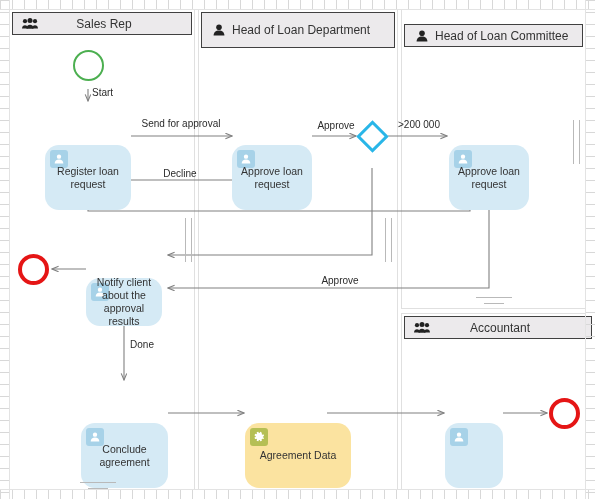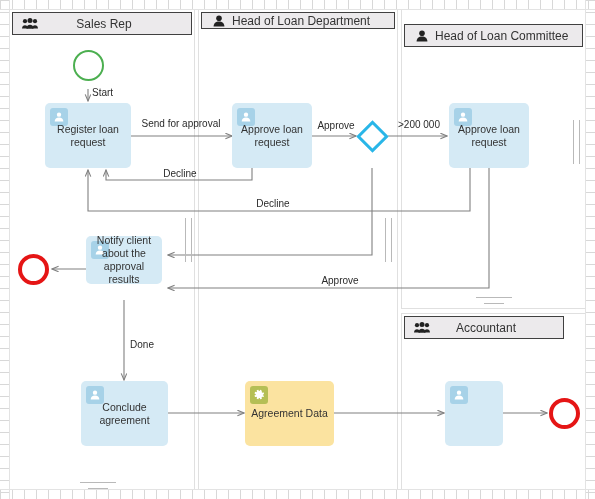--- a/index.html
+++ b/index.html
@@ -44,23 +44,23 @@
 
   
   .grip-v{position:absolute;width:7px;display:flex;justify-content:space-between;}
   .grip-v i{display:block;width:1px;background:#b9b9b9;height:100%;}
   .grip-h{position:absolute;height:7px;display:flex;flex-direction:column;
     justify-content:space-between;}
   .grip-h i{display:block;height:1px;background:#b9b9b9;width:100%;}
   .grip-h i.short{width:58%;margin:0 auto;}
 
   
-  .task{position:absolute;box-sizing:border-box;border-radius:5px;
+  .task{position:absolute;box-sizing:border-box;border-radius:14px;
     background:#d5eaf5;display:flex;align-items:center;justify-content:center;
-    text-align:center;font-size:10.5px;color:#333;line-height:13px;padding:0 5px;}
+    text-align:center;font-size:10.5px;color:#333;line-height:13px;padding:0 5px;margin-top:42px;}
   .task.data{background:#fbe3a0;}
   .task .t-icon{position:absolute;left:5px;top:5px;width:18px;height:18px;
     border-radius:3px;background:#a7d2e8;display:flex;align-items:center;
     justify-content:center;}
   .task.data .t-icon{background:#b5bf55;}
   .task .t-label{position:relative;z-index:2;}
 
   
   .event{position:absolute;border-radius:50%;box-sizing:border-box;background:#fff;}
   .event.start{border:2px solid #4caf50;}
@@ -93,41 +93,41 @@
         <circle cx="8" cy="2.6" r="2.5" fill="#222"></circle>
         <circle cx="13" cy="3.2" r="2.1" fill="#222"></circle>
         <path d="M0 10.6c0-2.2 1.4-3.4 3-3.4s3 1.2 3 3.4z" fill="#222"></path>
         <path d="M4.4 10.8c0-2.6 1.6-4 3.6-4s3.6 1.4 3.6 4z" fill="#222"></path>
         <path d="M10 10.6c0-2.2 1.4-3.4 3-3.4s3 1.2 3 3.4z" fill="#222"></path>
       </svg>
     </span>
     <span class="lh-label">Sales Rep</span>
   </div>
 
-  <div class="lane-header" style="left:201px;top:12px;width:194px;height:17px;">
+  <div class="lane-header" style="left:201px;top:12px;width:194px;height:36px;">
     <span class="lh-icon">
       <svg width="12" height="12" viewBox="0 0 12 12">
         <circle cx="6" cy="3.2" r="2.8" fill="#222"></circle>
         <path d="M0.6 11.6c0-3.1 2.2-5 5.4-5s5.4 1.9 5.4 5z" fill="#222"></path>
       </svg>
     </span>
     <span class="lh-label">Head of Loan Department</span>
   </div>
 
   <div class="lane-header" style="left:404px;top:24px;width:179px;height:23px;">
     <span class="lh-icon">
       <svg width="12" height="12" viewBox="0 0 12 12">
         <circle cx="6" cy="3.2" r="2.8" fill="#222"></circle>
         <path d="M0.6 11.6c0-3.1 2.2-5 5.4-5s5.4 1.9 5.4 5z" fill="#222"></path>
       </svg>
     </span>
     <span class="lh-label">Head of Loan Committee</span>
   </div>
 
-  <div class="lane-header" style="left:404px;top:316px;width:160px;height:23px;">
+  <div class="lane-header" style="left:404px;top:316px;width:188px;height:23px;">
     <span class="lh-icon">
       <svg width="16" height="11" viewBox="0 0 16 11">
         <circle cx="3" cy="3.2" r="2.1" fill="#222"></circle>
         <circle cx="8" cy="2.6" r="2.5" fill="#222"></circle>
         <circle cx="13" cy="3.2" r="2.1" fill="#222"></circle>
         <path d="M0 10.6c0-2.2 1.4-3.4 3-3.4s3 1.2 3 3.4z" fill="#222"></path>
         <path d="M4.4 10.8c0-2.6 1.6-4 3.6-4s3.6 1.4 3.6 4z" fill="#222"></path>
         <path d="M10 10.6c0-2.2 1.4-3.4 3-3.4s3 1.2 3 3.4z" fill="#222"></path>
       </svg>
     </span>
@@ -226,21 +226,21 @@
   <div class="task" style="left:81px;top:381px;width:87px;height:65px;">
     <span class="t-icon">
       <svg width="10" height="10" viewBox="0 0 12 12">
         <circle cx="6" cy="3.2" r="2.6" fill="#fff"></circle>
         <path d="M0.8 11.4c0-3 2.2-4.8 5.2-4.8s5.2 1.8 5.2 4.8z" fill="#fff"></path>
       </svg>
     </span>
     <span class="t-label">Conclude agreement</span>
   </div>
 
-  <div class="task data" style="left:245px;top:381px;width:89px;height:65px;">
+  <div class="task data" style="left:245px;top:381px;width:106px;height:65px;">
     <span class="t-icon">
       <svg width="12" height="12" viewBox="0 0 16 16">
         <path fill="#fff" d="M8 5.1A2.9 2.9 0 1 0 8 10.9 2.9 2.9 0 1 0 8 5.1zm0 4.3A1.4 1.4 0 1 1 8 6.6a1.4 1.4 0 0 1 0 2.8z"></path>
         <path fill="#fff" d="M14.4 9.1l-1.2-.5a5.3 5.3 0 0 0 0-1.2l1.2-.5a.5.5 0 0 0 .3-.6l-.6-1.5a.5.5 0 0 0-.6-.3l-1.2.5a5.3 5.3 0 0 0-.9-.9l.5-1.2a.5.5 0 0 0-.3-.6L10.1 1a.5.5 0 0 0-.6.3l-.5 1.2a5.3 5.3 0 0 0-1.2 0L7.3 1.3A.5.5 0 0 0 6.7 1L5.2 1.6a.5.5 0 0 0-.3.6l.5 1.2a5.3 5.3 0 0 0-.9.9l-1.2-.5a.5.5 0 0 0-.6.3L2.1 5.6a.5.5 0 0 0 .3.6l1.2.5a5.3 5.3 0 0 0 0 1.2l-1.2.5a.5.5 0 0 0-.3.6l.6 1.5a.5.5 0 0 0 .6.3l1.2-.5a5.3 5.3 0 0 0 .9.9l-.5 1.2a.5.5 0 0 0 .3.6l1.5.6a.5.5 0 0 0 .6-.3l.5-1.2a5.3 5.3 0 0 0 1.2 0l.5 1.2a.5.5 0 0 0 .6.3l1.5-.6a.5.5 0 0 0 .3-.6l-.5-1.2a5.3 5.3 0 0 0 .9-.9l1.2.5a.5.5 0 0 0 .6-.3l.6-1.5a.5.5 0 0 0-.3-.6z"></path>
       </svg>
     </span>
     <span class="t-label">Agreement Data</span>
   </div>
 
   <div class="task" style="left:445px;top:381px;width:58px;height:65px;">

